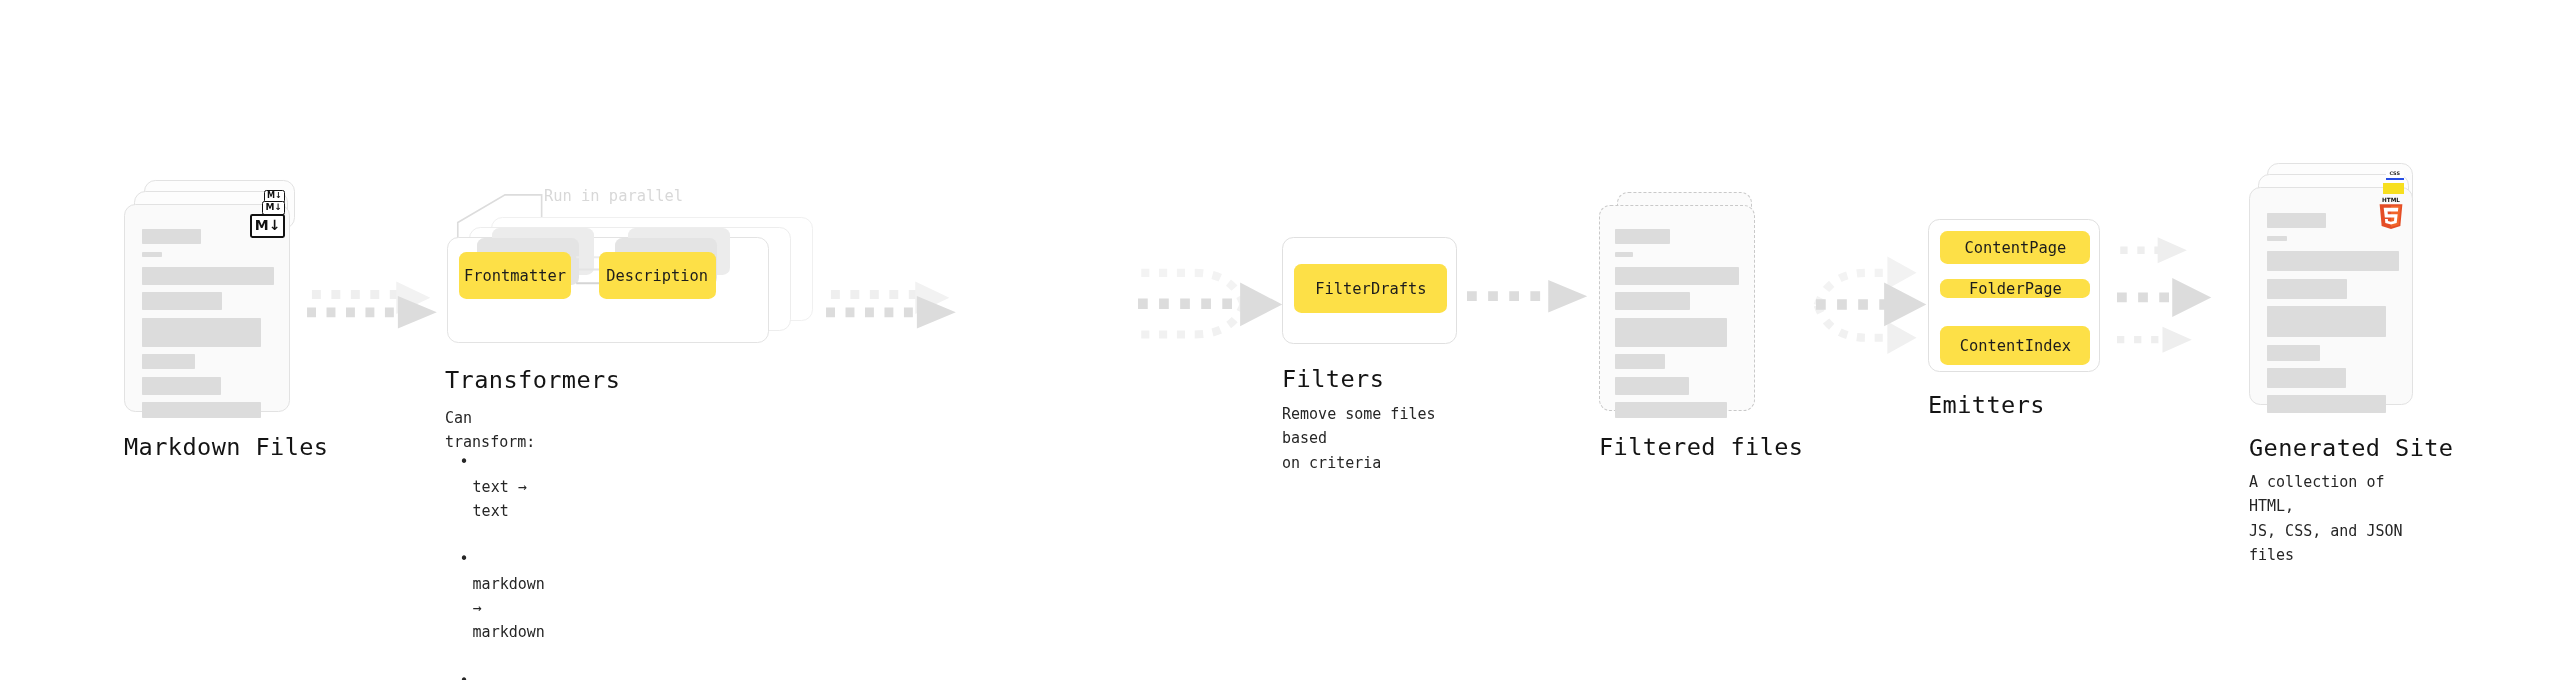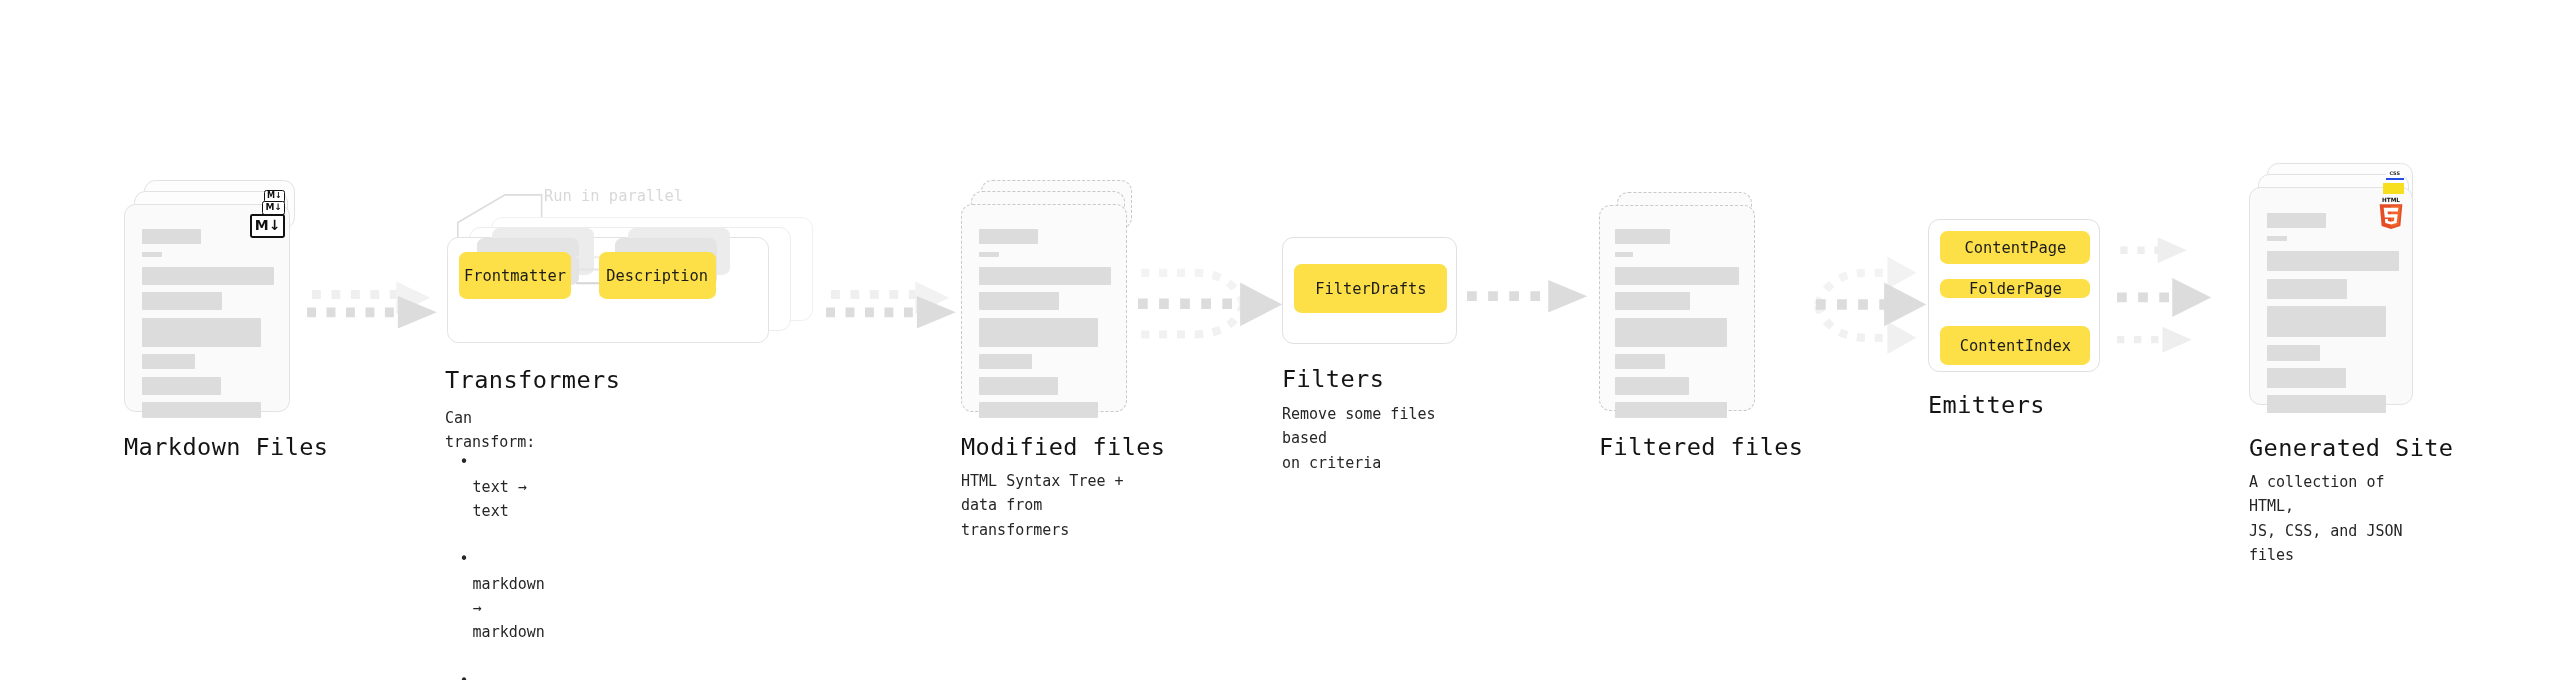--- a/index.html
+++ b/index.html
@@ -255,40 +255,20 @@
         <path d="M6 24 H120"></path>
       </g>
       <polygon points="110,8 152,28 110,48" fill="#f2f2f2"></polygon>
       <g fill="none" stroke="#dcdcdc" stroke-width="12" stroke-dasharray="11 13" stroke-linecap="butt">
         <path d="M0 46 H120"></path>
       </g>
       <polygon points="112,26 160,46 112,66" fill="#dcdcdc"></polygon>
     </svg>
   </div>
 
-  <div class="node" style="left:961px; top:180px;">
-    <div class="doccard dashed">
-      <div class="sheet back2"></div>
-      <div class="sheet back1"></div>
-      <div class="sheet front"></div>
-      <div class="bars">
-        <div class="bar" style="width:59px;  height:15.4px;"></div>
-        <div class="bar" style="width:19.5px;  height:5.7px; margin-bottom:9.8px;"></div>
-        <div class="bar" style="width:132px; height:18px;"></div>
-        <div class="bar" style="width:80px;  height:18px;"></div>
-        <div class="bar" style="width:119px; height:29px;"></div>
-        <div class="bar" style="width:53px;  height:15.4px;"></div>
-        <div class="bar" style="width:79px;  height:18px;"></div>
-        <div class="bar" style="width:119px; height:16.3px;"></div>
-      </div>
-    </div>
-    <div class="caption-title" style="position:absolute; left:0px; top:253px;">Modified files</div>
-    <div class="caption-sub" style="position:absolute; left:0px; top:289px;">HTML Syntax Tree +
-data from transformers</div>
-  </div>
 
   <div class="node" style="left:1138px; top:258px;">
     <svg width="154" height="114" viewBox="0 0 190 140">
       <g fill="none" stroke-linecap="butt">
         <path d="M4 18 H70 Q116 18 130 56" stroke="#f3f3f3" stroke-width="10" stroke-dasharray="10 12"></path>
         <path d="M4 94 H70 Q116 94 130 58" stroke="#f1f1f1" stroke-width="10" stroke-dasharray="10 12"></path>
         <path d="M0 56 H128" stroke="#dcdcdc" stroke-width="13" stroke-dasharray="12 14"></path>
       </g>
       <polygon points="126,30 178,57 126,84" fill="#dcdcdc"></polygon>
     </svg>

